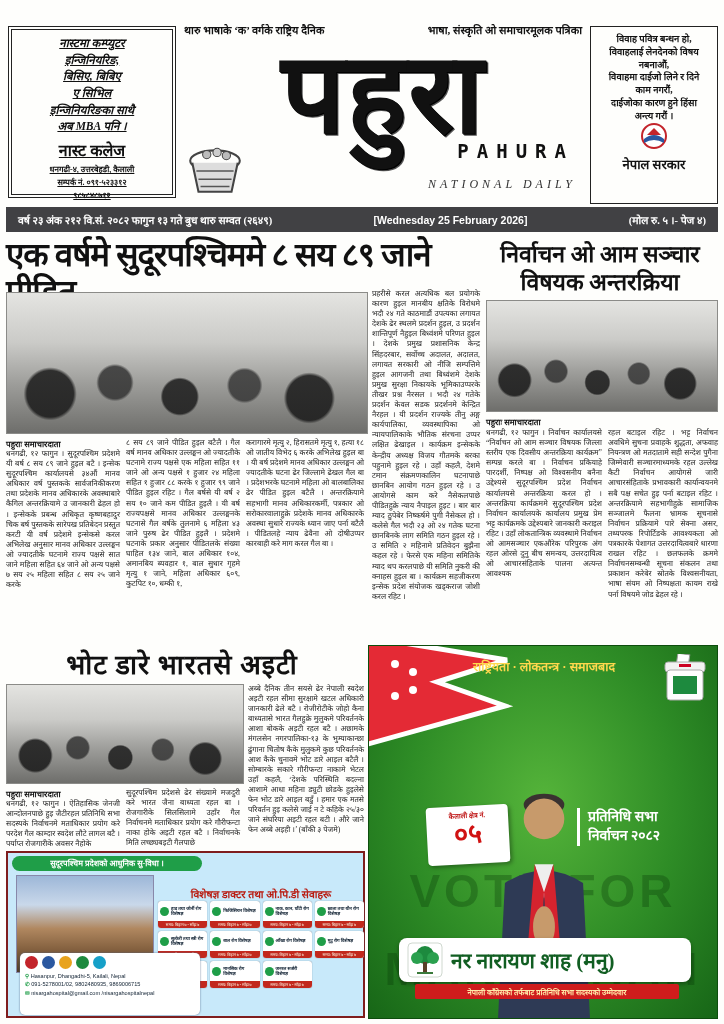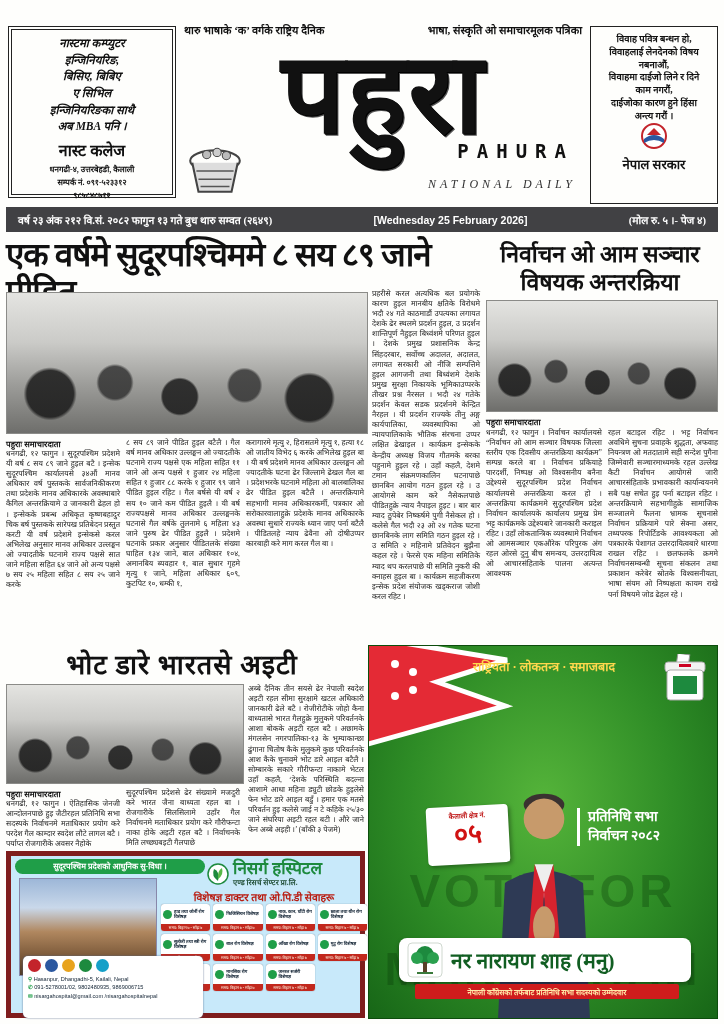--- a/index.html
+++ b/index.html
@@ -1,20 +1,20 @@
 <!DOCTYPE html>
 <html><head>
 <meta charset="utf-8">
 <style>
   html,body{margin:0;padding:0;background:#e9e7e2;}
   .page{position:relative;width:724px;height:1024px;background:#fefefc;margin:0 auto;
         font-family:"Liberation Serif","DejaVu Serif",serif;color:#111;overflow:hidden;}
   .pre{white-space:pre-line;}
   
-  .adbox-left{position:absolute;left:8px;top:26px;width:168px;height:172px;border:1.5px solid #222;padding:2px;box-sizing:border-box;}
+  .adbox-left{position:absolute;left:8px;top:26px;width:168px;height:172px;border:1.5px solid #222;padding:2px;box-sizing:border-box;text-decoration:underline;}
   .adbox-left .inner{border:1px solid #222;height:100%;box-sizing:border-box;text-align:center;padding:5px 3px;}
   .adbox-left .body{font-size:11.5px;font-weight:bold;font-style:italic;line-height:1.45;}
   .adbox-left .college{font-size:16px;font-weight:900;margin-top:4px;}
   .adbox-left .addr{font-size:8px;font-weight:bold;margin-top:2px;}
   .masthead{position:absolute;left:182px;top:22px;width:402px;height:180px;}
   .taglines{display:flex;justify-content:space-between;font-size:11px;font-weight:bold;padding:0 2px;}
   .biglogo{font-size:112px;font-weight:900;line-height:1.02;text-align:center;letter-spacing:2px;
            text-shadow:1px 1px 0 #000,2px 2px 0 #555;}
   .basket{position:absolute;left:2px;bottom:4px;width:62px;height:58px;}
   .latin-name{position:absolute;right:10px;bottom:40px;font-family:"DejaVu Sans Mono",monospace;font-weight:bold;font-size:19px;letter-spacing:8px;}
@@ -37,21 +37,21 @@
       radial-gradient(circle at 30% 64%, rgba(45,45,45,.8) 0 6%, transparent 7%),
       radial-gradient(circle at 48% 74%, rgba(28,28,28,.85) 0 8%, transparent 9%),
       radial-gradient(circle at 66% 66%, rgba(50,50,50,.8) 0 6%, transparent 7%),
       radial-gradient(circle at 84% 75%, rgba(25,25,25,.85) 0 7%, transparent 8%),
       linear-gradient(180deg,#e4e4e1 0%,#cbcbc8 35%,#9d9d9a 65%,#6e6e6b 100%);}
   
   .col{position:absolute;font-size:7.6px;line-height:10.1px;text-align:justify;color:#1b1b1b;}
   .byline{position:absolute;font-size:8.2px;font-weight:bold;}
   .headline-2{position:absolute;left:12px;top:645px;width:340px;font-size:27px;font-weight:900;text-align:center;letter-spacing:1px;}
   
-  .hospital{position:absolute;left:6px;top:851px;width:359px;height:167px;background:#c8e9fa;border:5px solid #7f1d1d;box-sizing:border-box;}
+  .hospital{position:absolute;left:6px;top:851px;width:359px;height:167px;background:#c8e9fa;border:2px solid #7f1d1d;box-sizing:border-box;}
   .h-ribbon{position:absolute;left:4px;top:3px;width:190px;height:15px;background:#1f9e48;color:#fff;border-radius:8px;
             font-size:8px;font-weight:bold;line-height:15px;text-align:center;}
   .h-brand{position:absolute;left:196px;top:4px;width:160px;display:flex;align-items:center;gap:4px;}
   .h-name{font-size:17px;font-weight:900;color:#1d8a3e;line-height:1;}
   .h-sub{font-size:7.5px;font-weight:bold;color:#23513a;}
   .h-title{position:absolute;left:150px;top:34px;width:206px;text-align:center;font-size:10.5px;font-weight:900;color:#b91d12;}
   .h-building{position:absolute;left:8px;top:22px;width:136px;height:96px;border:1px solid #88a;
     background:linear-gradient(180deg,#9db7d8 0%,#c9d8ea 30%,#b0875f 55%,#7c5a3a 80%,#4e3a26 100%);}
   .h-grid{position:absolute;left:150px;top:48px;width:206px;display:grid;grid-template-columns:repeat(4,1fr);gap:3px;}
   .svc{background:#fff;border-radius:3px;overflow:hidden;box-shadow:0 0 1px #567;}
@@ -161,31 +161,20 @@
 
   <div class="headline-2">भोट डारे भारतसे अइटी</div>
   <div class="photo" style="left:6px;top:684px;width:238px;height:100px;"></div>
   <div class="col" style="left:248px;top:684px;width:116px;height:164px;">अब्बे दैनिक तीन सयसे ढेर नेपाली स्वदेश अइटी रहल सीमा सुरक्षामे खटल अधिकारी जानकारी ढेले बटै । रोजीरोटीके जोहो कैना बाध्यतासे भारत गैलहुक्रे मुलुकमे परिवर्तनके आशा बोकके अइटी रहल बटै । अछामके मंगलसेन नगरपालिका-१३ के भुम्याकान्छा ढुंगाना चितोष कैके मुलुकमे कुछ परिवर्तनके आश कैके चुनावमे भोट डारे आइल बटैलै । सोम्बारके सकारे गौरीफन्टा नाकामे भेटल उहाँ कहलै, ‘देशके परिस्थिति बदल्ना आशामे आधा महिना ड्युटी छोडके हुइलेसे फेन भोट डारे आइल बडुँ । हमार एक मतसे परिवर्तन हुइ कलेसे जाई न टे कहिके २५/३० जाने संघरिया अइटी रहल बटी । औरे जाने फेन अब्बे अइही ।’  (बाँकी ३ पेजमे)</div>
   <div class="byline" style="left:6px;top:788px;">पहुराः समाचारदाता</div>
   <div class="col" style="left:6px;top:799px;width:114px;height:50px;">धनगढी, १२ फागुन । ऐतिहासिक जेनजी आन्दोलनपाछे हुइ जैटीरहल प्रतिनिधि सभा सदस्यके निर्वाचनमे मताधिकार प्रयोग करे परदेश गैल काम्दार स्वदेश लौटे लागल बटै । पर्याप्त रोजगारीके अवसर नैहोके</div>
   <div class="col" style="left:126px;top:788px;width:114px;height:61px;">सुदूरपश्चिम प्रदेशसे ढेर संख्यामे मजदुरी करे भारत जैना बाध्यता रहल बा । रोजगारीके सिलसिलामे उहाँर गैल निर्वाचनमे मताधिकार प्रयोग करे गौरीफन्टा नाका होके अइटी रहल बटै । निर्वाचनके मिति लच्छ्यबइटी गैलपाछे</div>
 
   <div class="hospital">
     <div class="h-ribbon">सुदूरपश्चिम प्रदेशको आधुनिक सु-विधा ।</div>
-    <div class="h-brand">
-      <svg width="22" height="22" viewBox="0 0 22 22">
-        <circle cx="11" cy="11" r="10" fill="#fff" stroke="#1d8a3e" stroke-width="1.5"></circle>
-        <path d="M11 18 Q4 13 7 6 Q13 8 11 18 Z" fill="#1d8a3e"></path>
-        <path d="M11 16 Q17 12 15 5 Q10 8 11 16 Z" fill="#57b847"></path>
-      </svg>
-      <div>
-        <div class="h-name">निसर्ग हस्पिटल</div>
-        <div class="h-sub">एण्ड रिसर्च सेण्टर प्रा.लि.</div>
-      </div>
-    </div>
     <div class="h-title">विशेषज्ञ डाक्टर तथा ओ.पि.डी सेवाहरू</div>
     <div class="h-building"></div>
     <div class="h-grid">
       <div class="svc">
           <div class="t">
             <i class="dot"></i>
             <span class="label">हाड तथा जोर्नी रोग विशेषज्ञ</span>
           </div>
           <div class="strip">समय: बिहान ७ - साँझ ७</div>
         </div>

